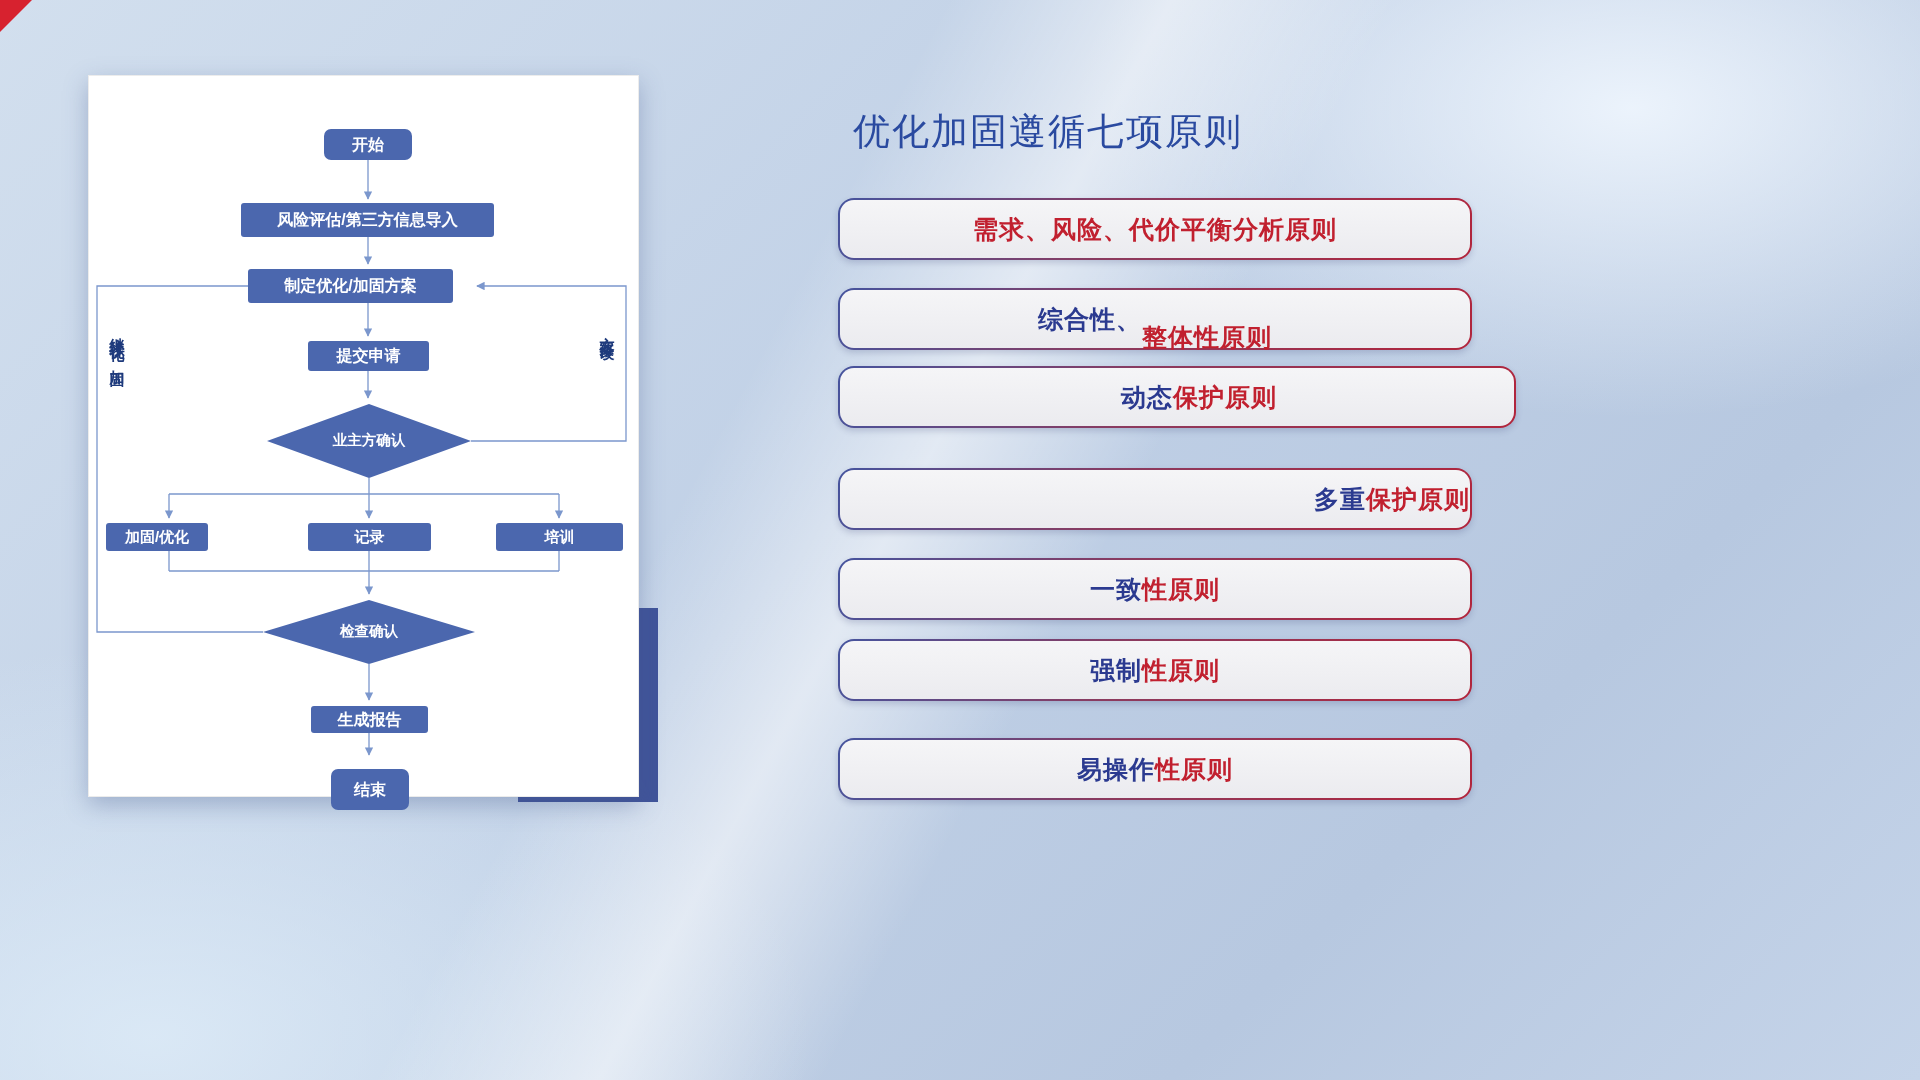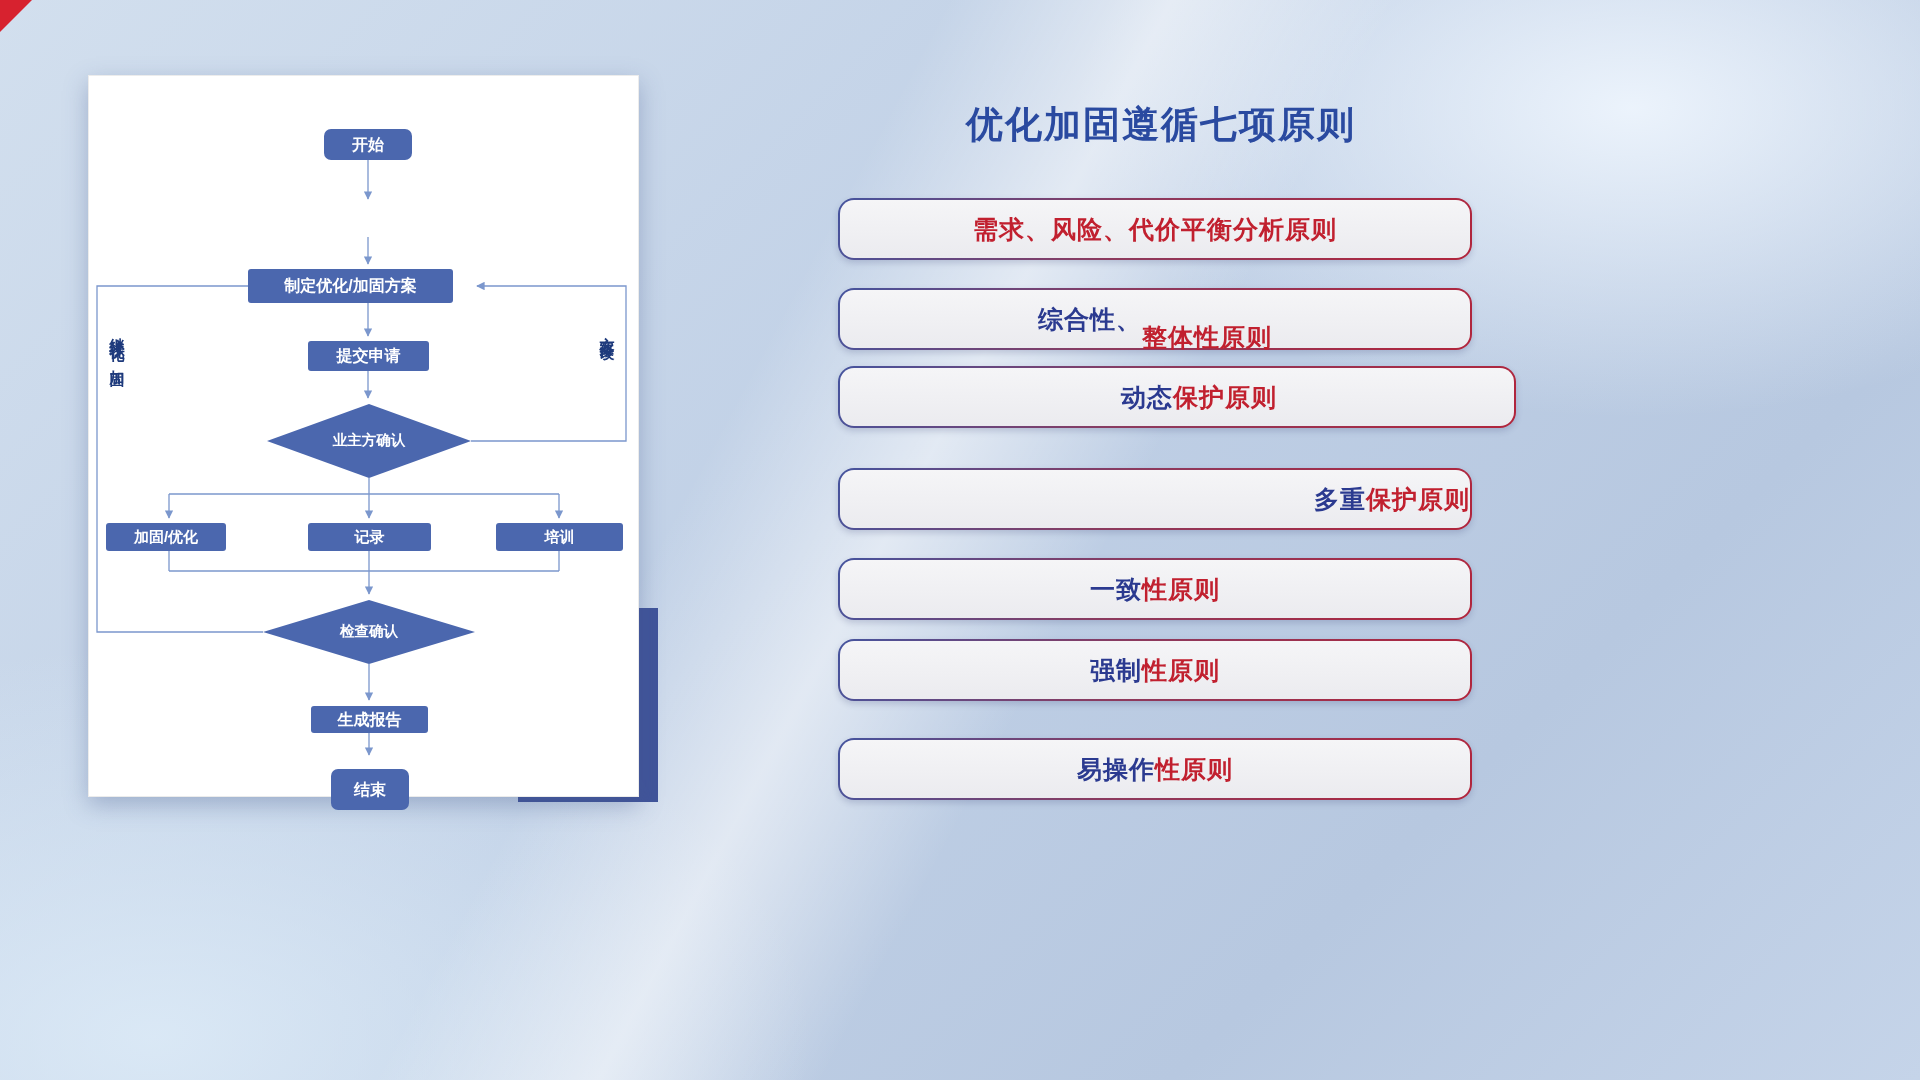--- a/index.html
+++ b/index.html
@@ -40,22 +40,22 @@
   .node.diamond{
     clip-path:polygon(50% 0,100% 50%,50% 100%,0 50%);
     border-radius:0;font-size:14.5px;
   }
   .vlabel{
     position:absolute;writing-mode:vertical-rl;text-orientation:upright;
     color:#1e3a7c;font-weight:bold;font-size:15px;letter-spacing:3px;
     white-space:nowrap;
   }
   .panel-title{
-    position:absolute;left:838px;top:92px;width:630px;margin:8px;
-    text-align:center;font-size:37px;font-weight:bold;color:#2a4aa0;
+    position:absolute;left:838px;top:92px;width:630px;margin:15px;
+    font-size:37px;font-weight:normal;color:#2a4aa0;
     letter-spacing:2px;
   }
   .pill{
     position:absolute;left:838px;width:630px;height:58px;
     border-radius:16px;border:2px solid transparent;
     background:
       linear-gradient(180deg,#f5f5f7,#ebebef) padding-box,
       linear-gradient(115deg,#45549e 0%,#8c3a5e 45%,#b1253c 100%) border-box;
     display:flex;align-items:center;justify-content:center;
     font-size:25px;font-weight:600;letter-spacing:1px;
@@ -94,28 +94,29 @@
         <path d="M280 495 V518" marker-end="url(#arr)"></path>
         <path d="M280 588 V624" marker-end="url(#arr)"></path>
         <path d="M280 657 V679" marker-end="url(#arr)"></path>
         <path d="M174 556 H8 V210 H171" marker-end="url(#arr)"></path>
         <path d="M382 365 H537 V210 H388" marker-end="url(#arr)"></path>
       </g>
     </svg>
 
     <div class="node pillend" style="left:235px;top:53px;width:88px;height:31px;">开始</div>
 
+    <div class="node" style="left:152px;top:127px;width:253px;height:34px;">风险评估/第三方信息导入</div>
 
     <div class="node" style="left:159px;top:193px;width:205px;height:34px;">制定优化/加固方案</div>
 
     <div class="node" style="left:219px;top:265px;width:121px;height:30px;">提交申请</div>
 
     <div class="node diamond" style="left:178px;top:328px;width:204px;height:74px;">业主方确认</div>
 
-    <div class="node" style="left:17px;top:447px;width:120px;height:28px;font-size:15px;">加固/优化</div>
+    <div class="node" style="left:17px;top:447px;width:102px;height:28px;font-size:15px;">加固/优化</div>
 
     <div class="node" style="left:219px;top:447px;width:123px;height:28px;font-size:15px;">记录</div>
 
     <div class="node" style="left:407px;top:447px;width:127px;height:28px;font-size:15px;">培训</div>
 
     <div class="node diamond" style="left:174px;top:524px;width:212px;height:64px;">检查确认</div>
 
     <div class="node" style="left:222px;top:630px;width:117px;height:27px;">生成报告</div>
 
     <div class="node pillend" style="left:242px;top:693px;width:78px;height:41px;">结束</div>

